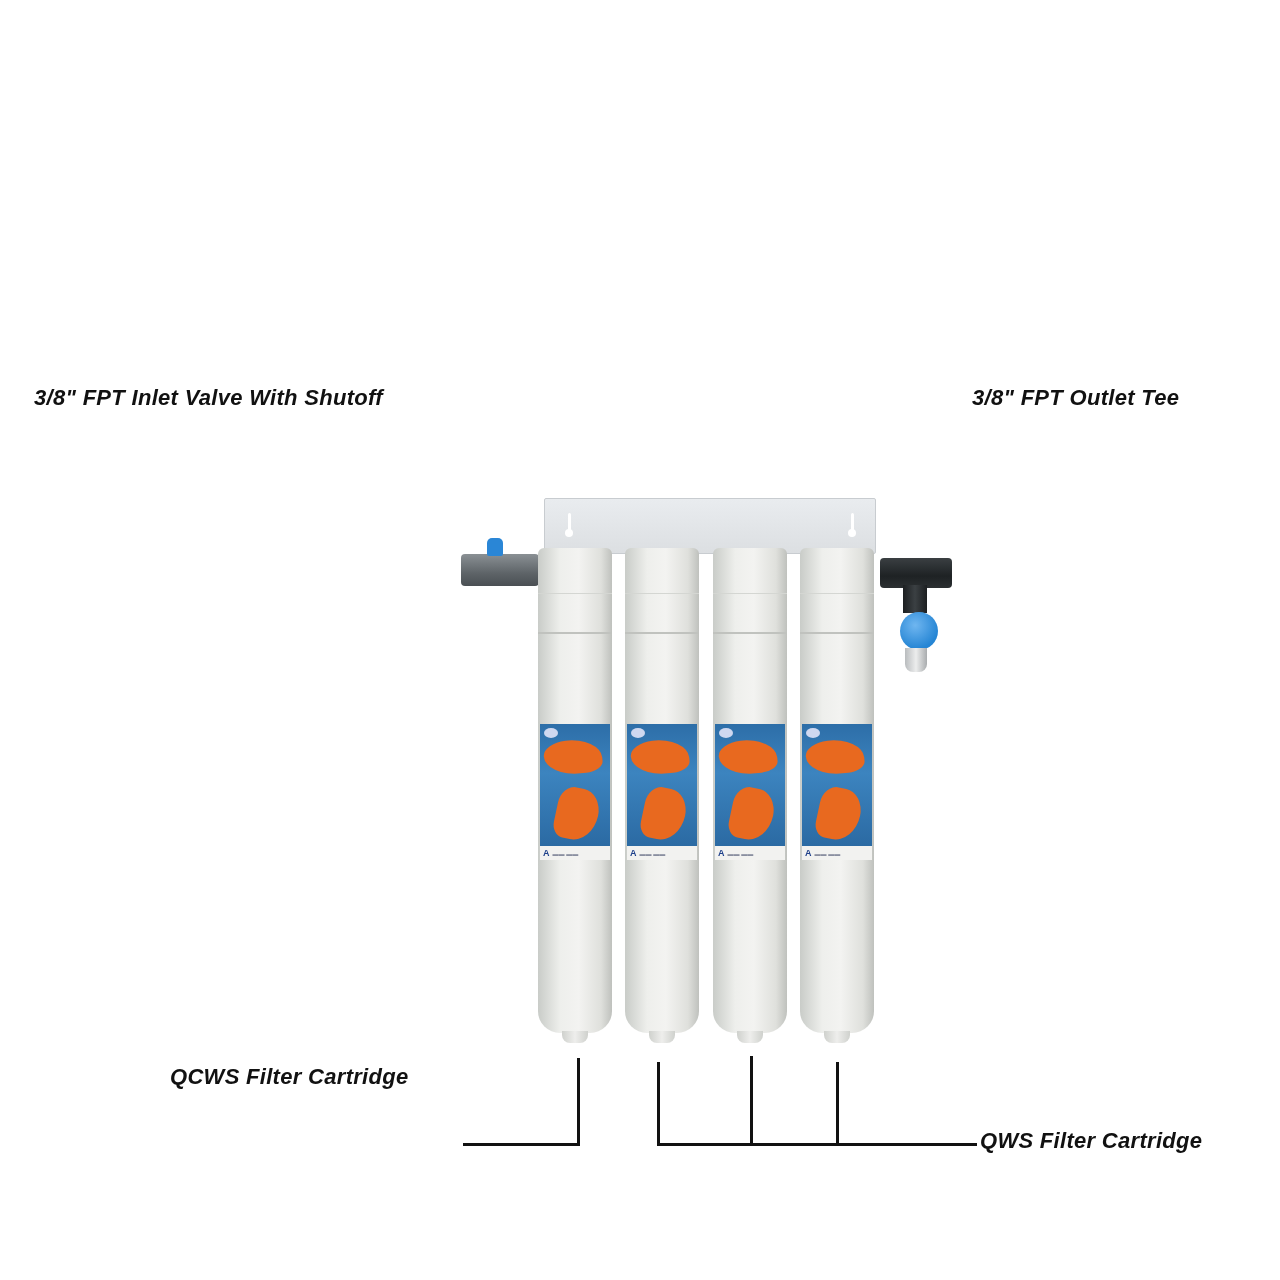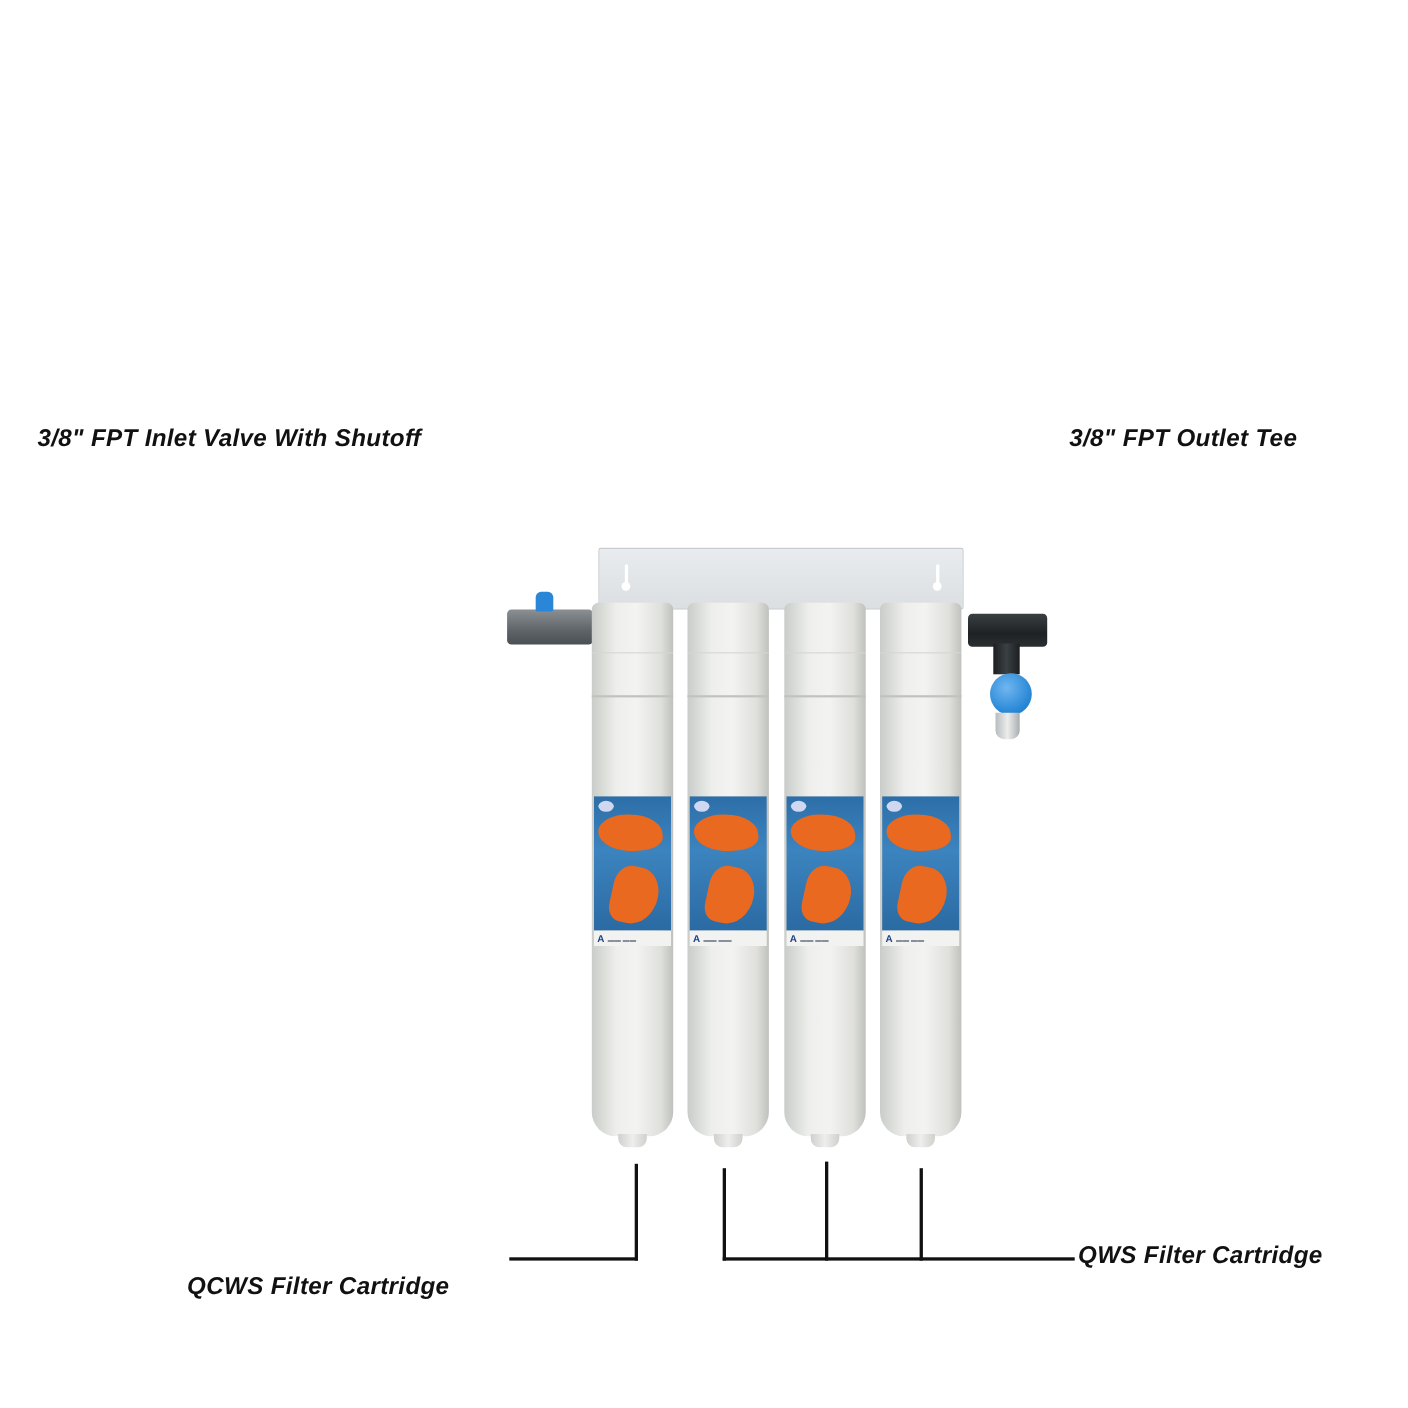--- a/index.html
+++ b/index.html
@@ -6,21 +6,21 @@
     body {
       width: 1280px; height: 1280px; background: #ffffff; position: relative; overflow: hidden;
       font-family: "Liberation Sans", sans-serif;
     }
     .label {
       position: absolute; font-weight: bold; font-style: italic; font-size: 22px; color: #111;
       letter-spacing: 0.3px; white-space: nowrap;
     }
     #lbl-inlet { left: 34px; top: 385px; }
     #lbl-outlet { left: 972px; top: 385px; }
-    #lbl-qcws { left: 170px; top: 1156px; }
+    #lbl-qcws { left: 170px; top: 1064px; }
     #lbl-qws { left: 980px; top: 1128px; text-align: right; }
 
     .bracket {
       position: absolute; left: 544px; top: 498px; width: 330px; height: 54px;
       background: linear-gradient(#e9ecef, #dcdfe2); border: 1px solid #c8ccd0; border-radius: 2px;
     }
     .keyhole {
       position: absolute; top: 14px; width: 8px; height: 24px;
     }
     .keyhole .c { position:absolute; left:0; bottom:0; width:8px; height:8px; background:#fff; border-radius:50%; }

